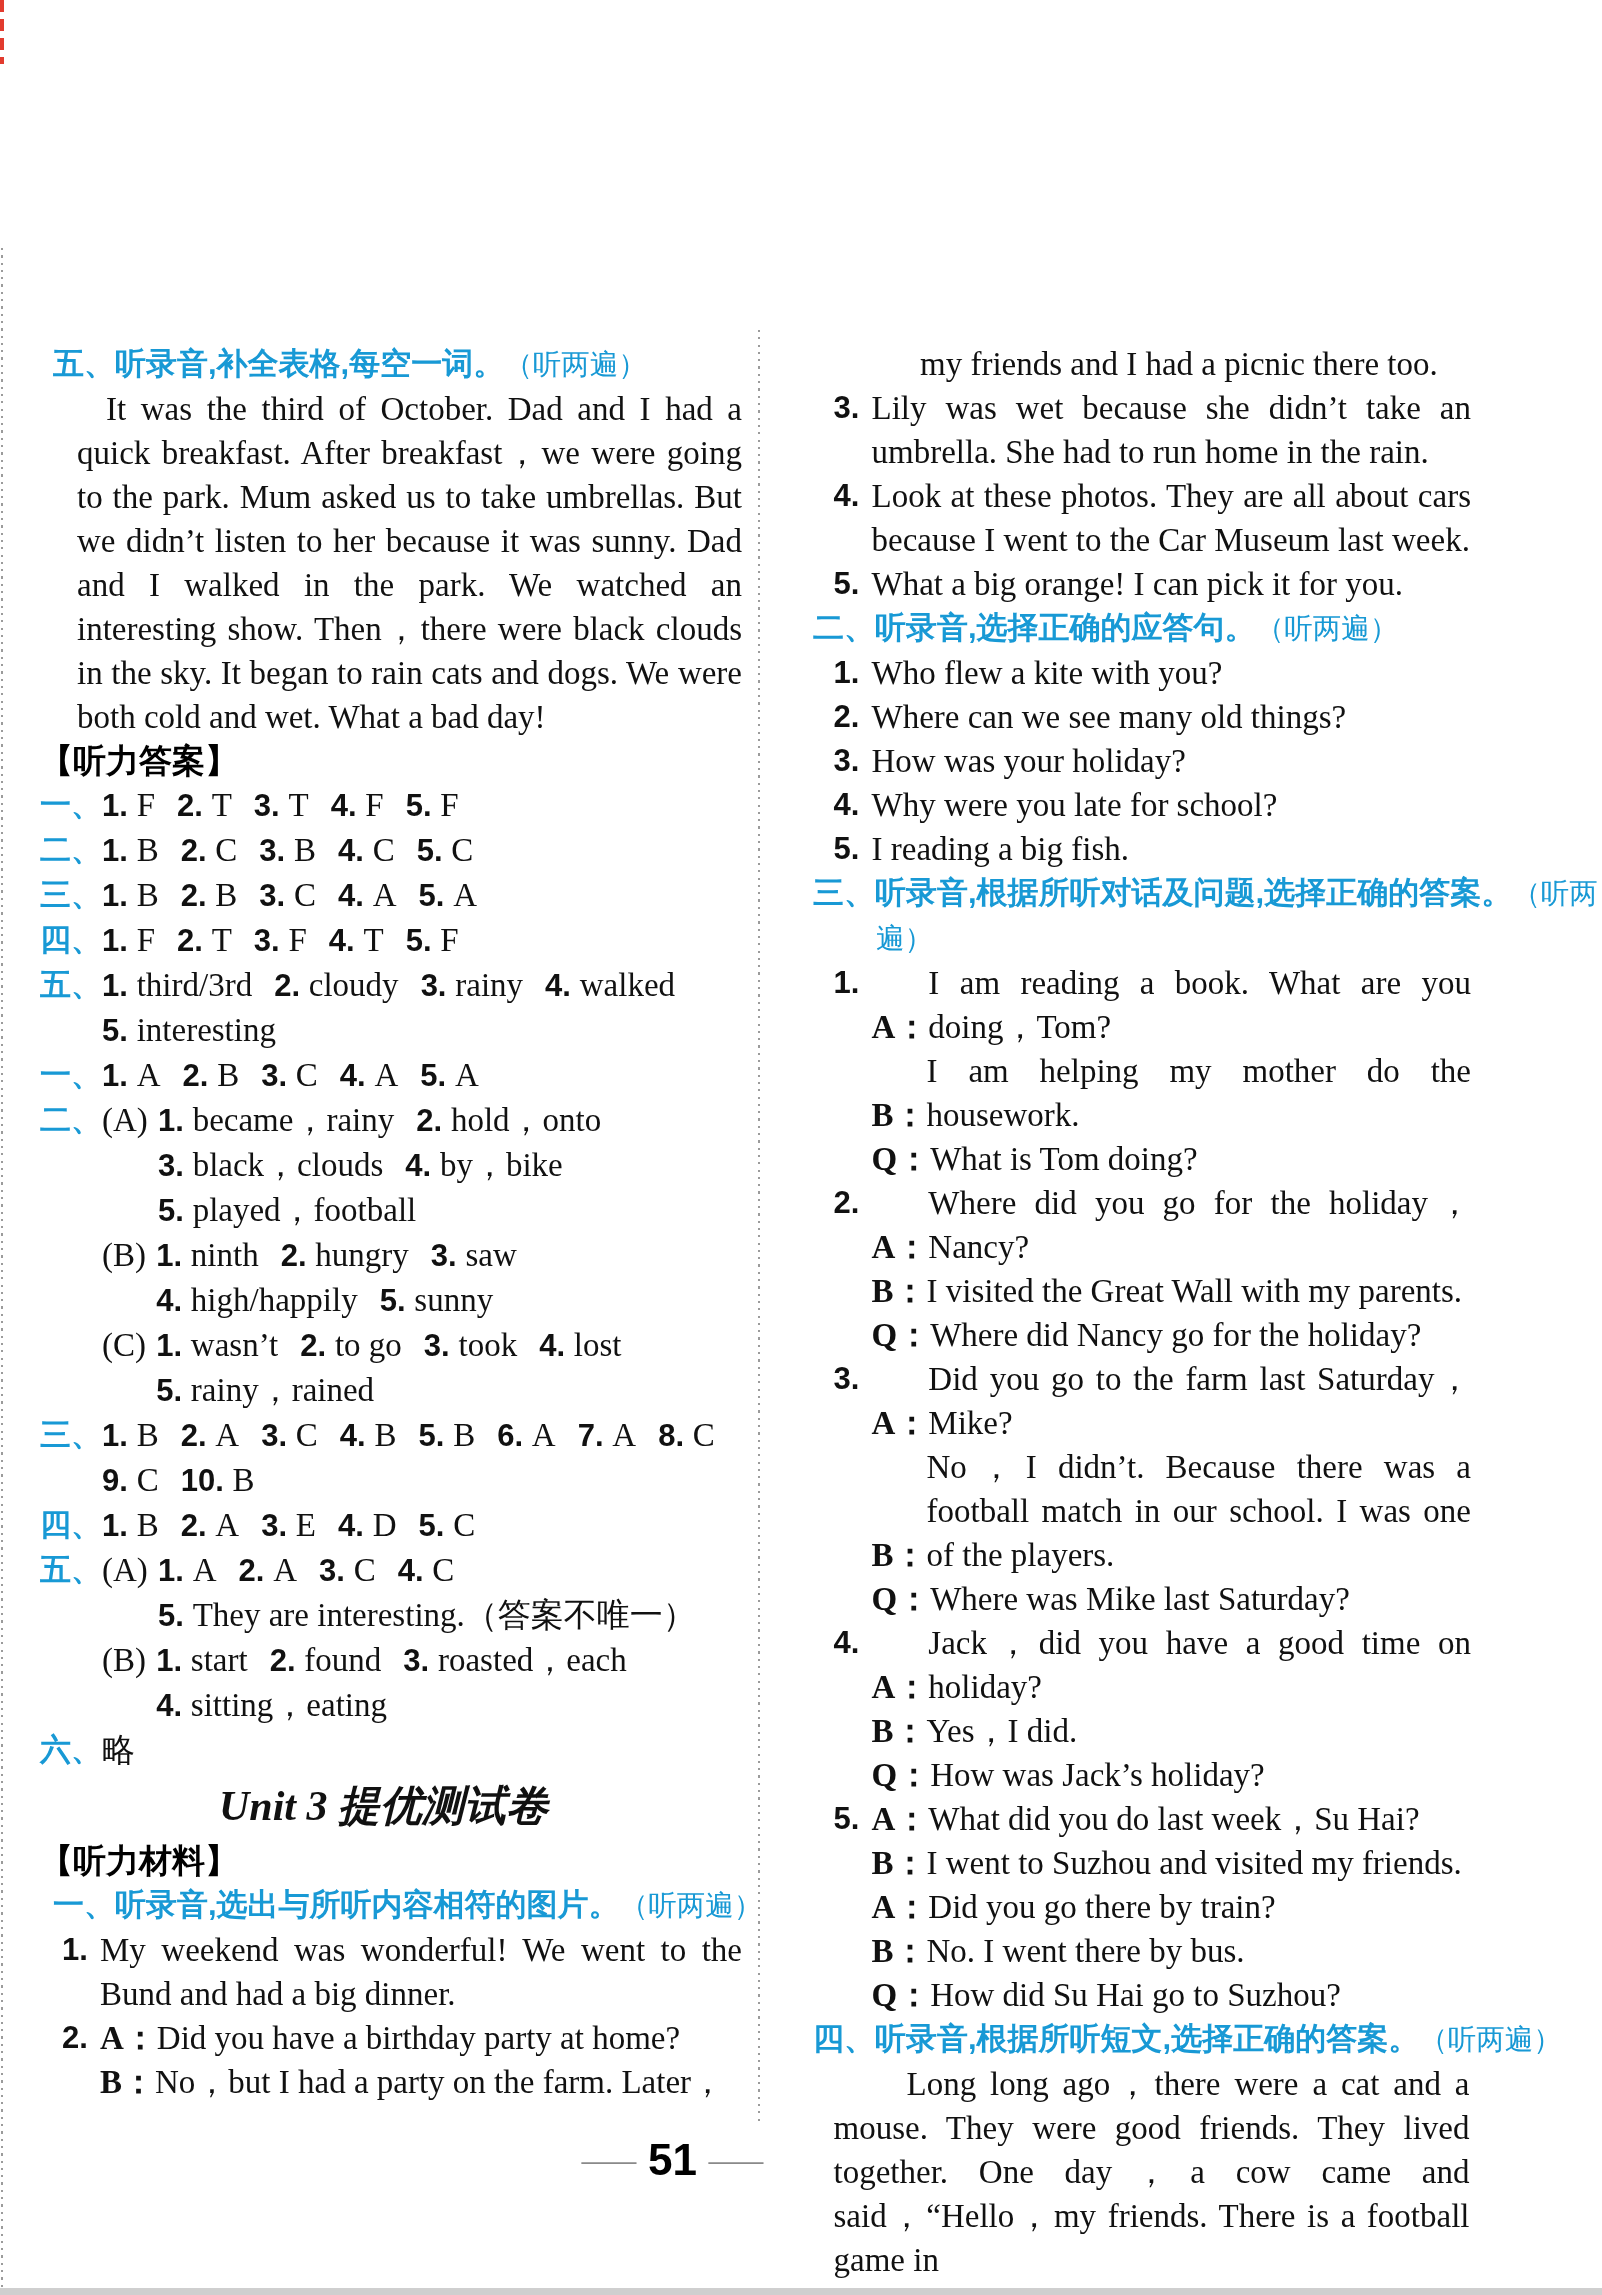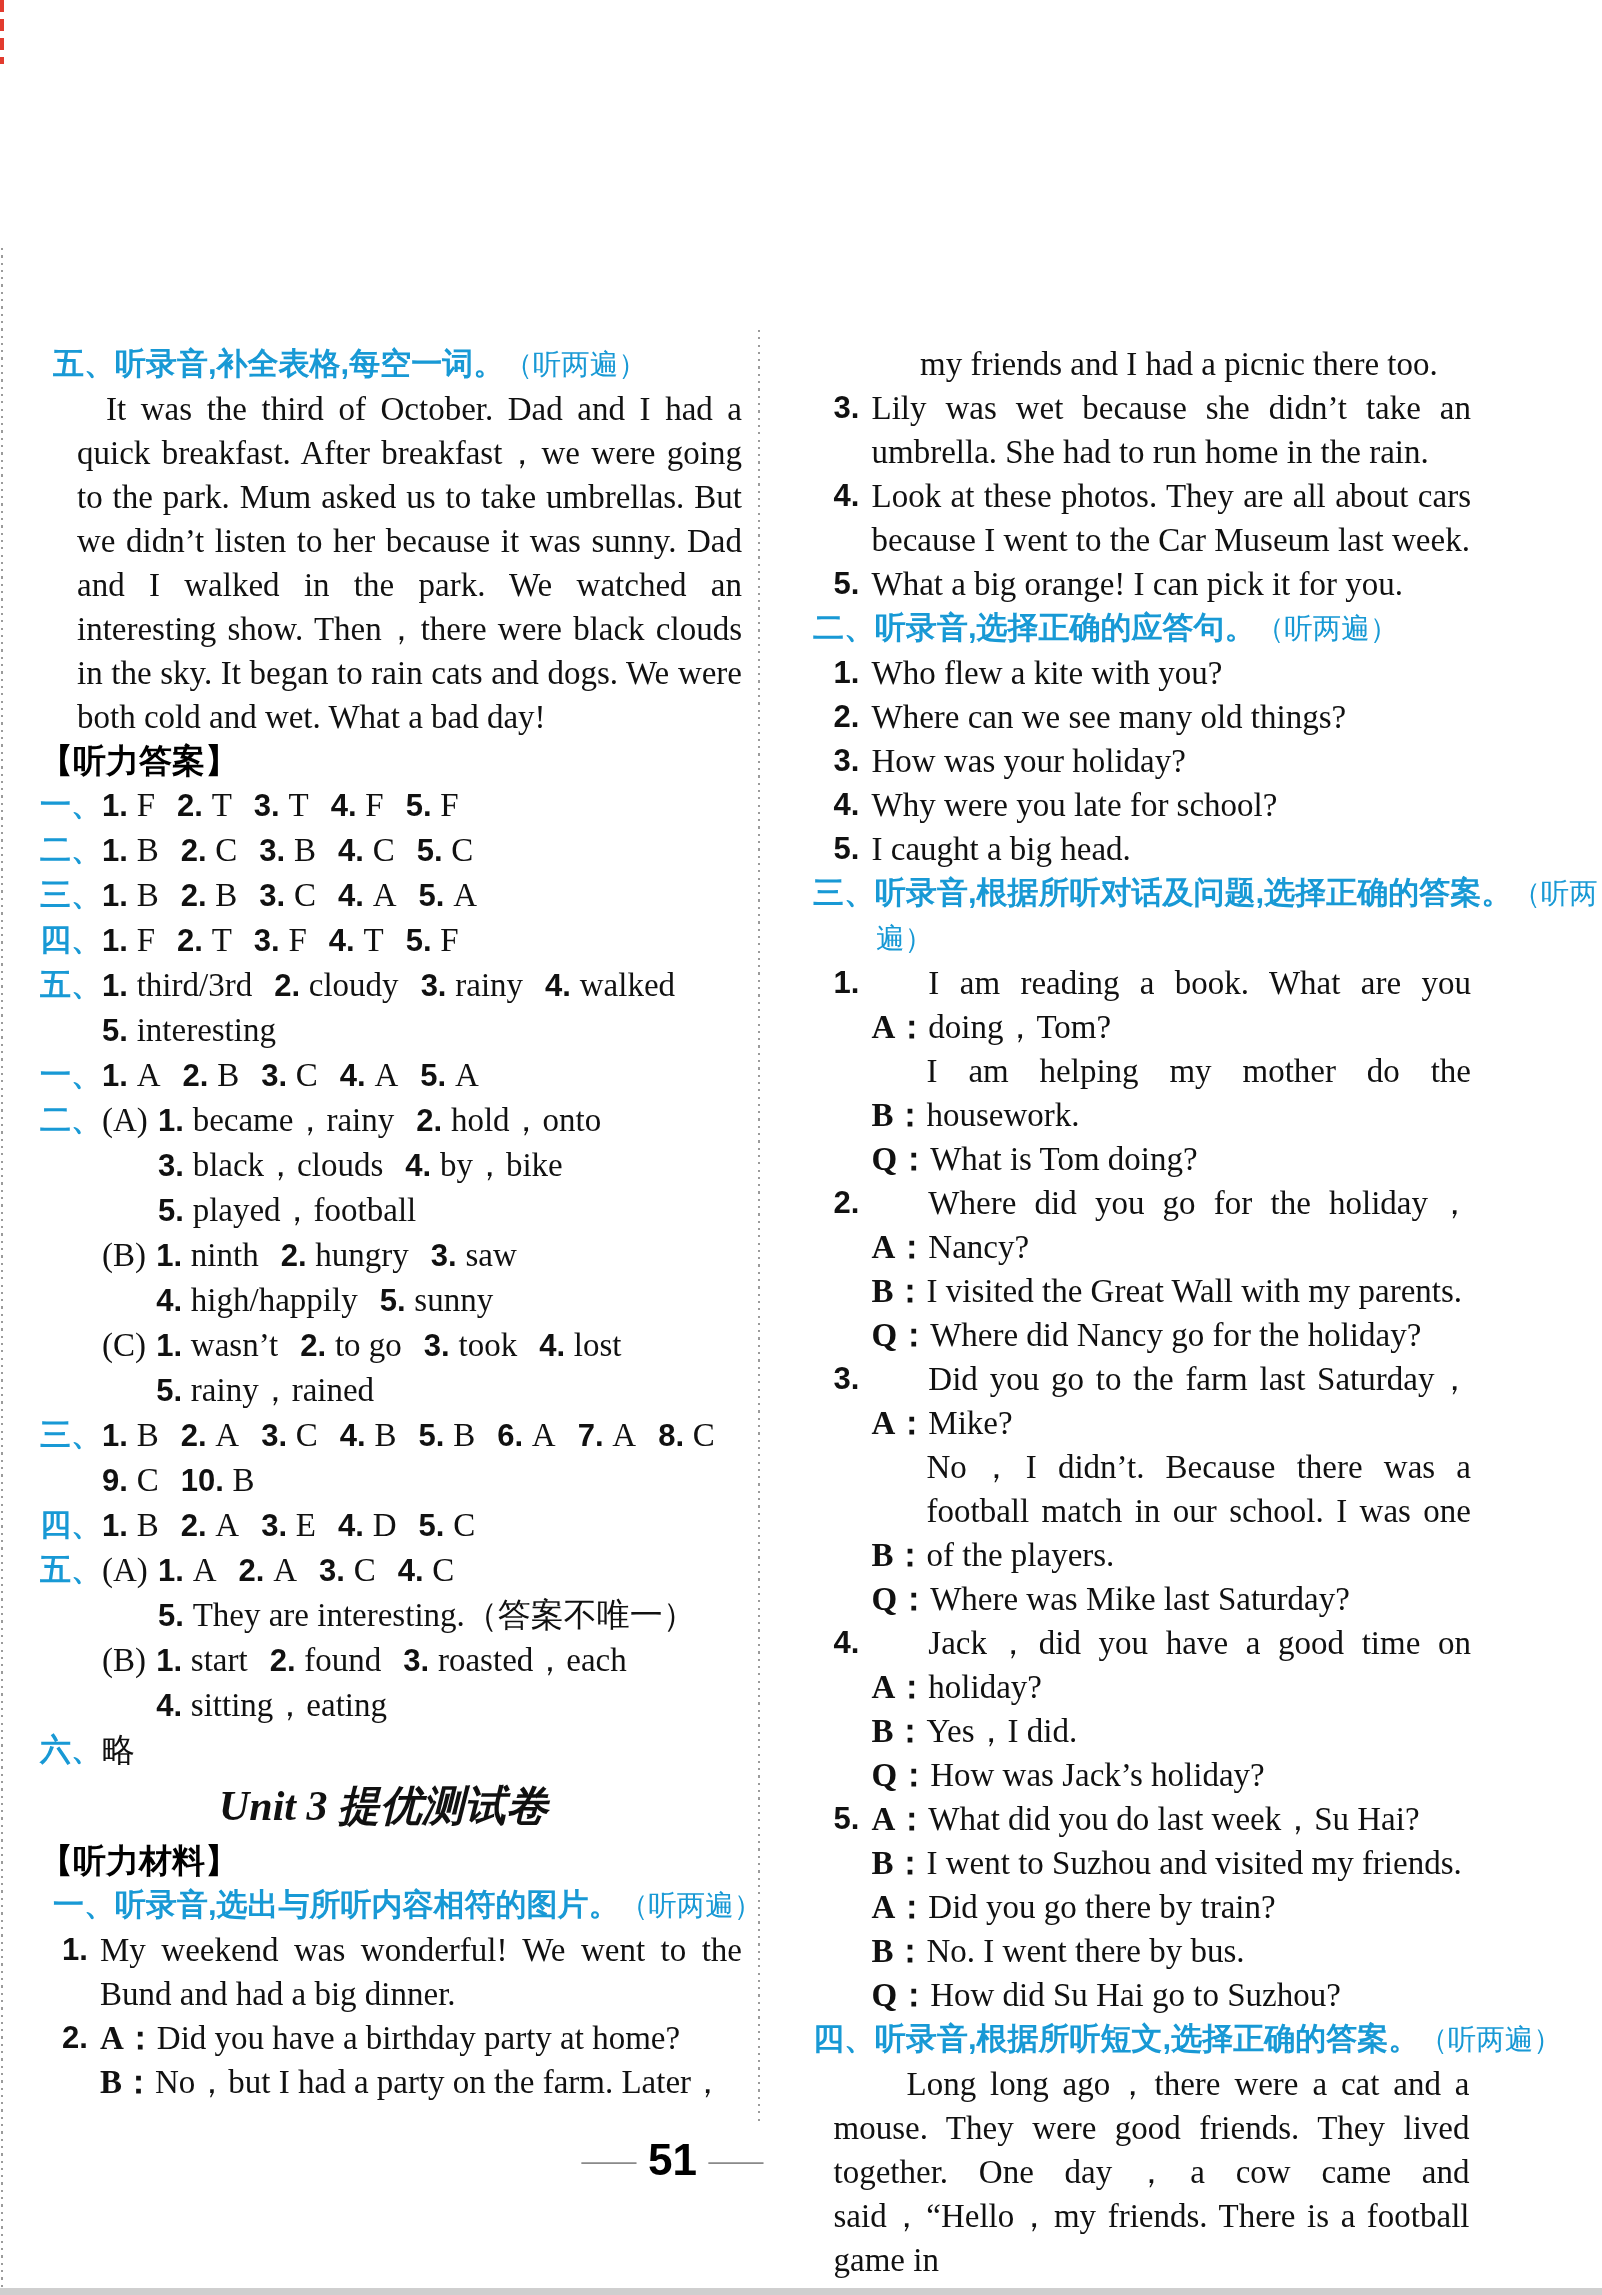--- a/index.html
+++ b/index.html
@@ -289,21 +289,21 @@
         <div class="itembody">
           <div class="iline">
             <div class="itxt">Why were you late for school?</div>
           </div>
         </div>
       </div>
       <div class="item">
         <div class="itemn">5.</div>
         <div class="itembody">
           <div class="iline">
-            <div class="itxt">I caught a big head.</div>
+            <div class="itxt">I reading a big fish.</div>
           </div>
         </div>
       </div>
       <div class="h"><span class="hlabel">三、</span><span class="htext">听录音,根据所听对话及问题,选择正确的答案。</span><span class="hnote">（听两遍）</span></div>
       <div class="item">
         <div class="itemn">1.</div>
         <div class="itembody">
           <div class="iline">
             <div class="who">A：</div>
             <div class="itxt">I am reading a book. What are you doing，Tom?</div>

